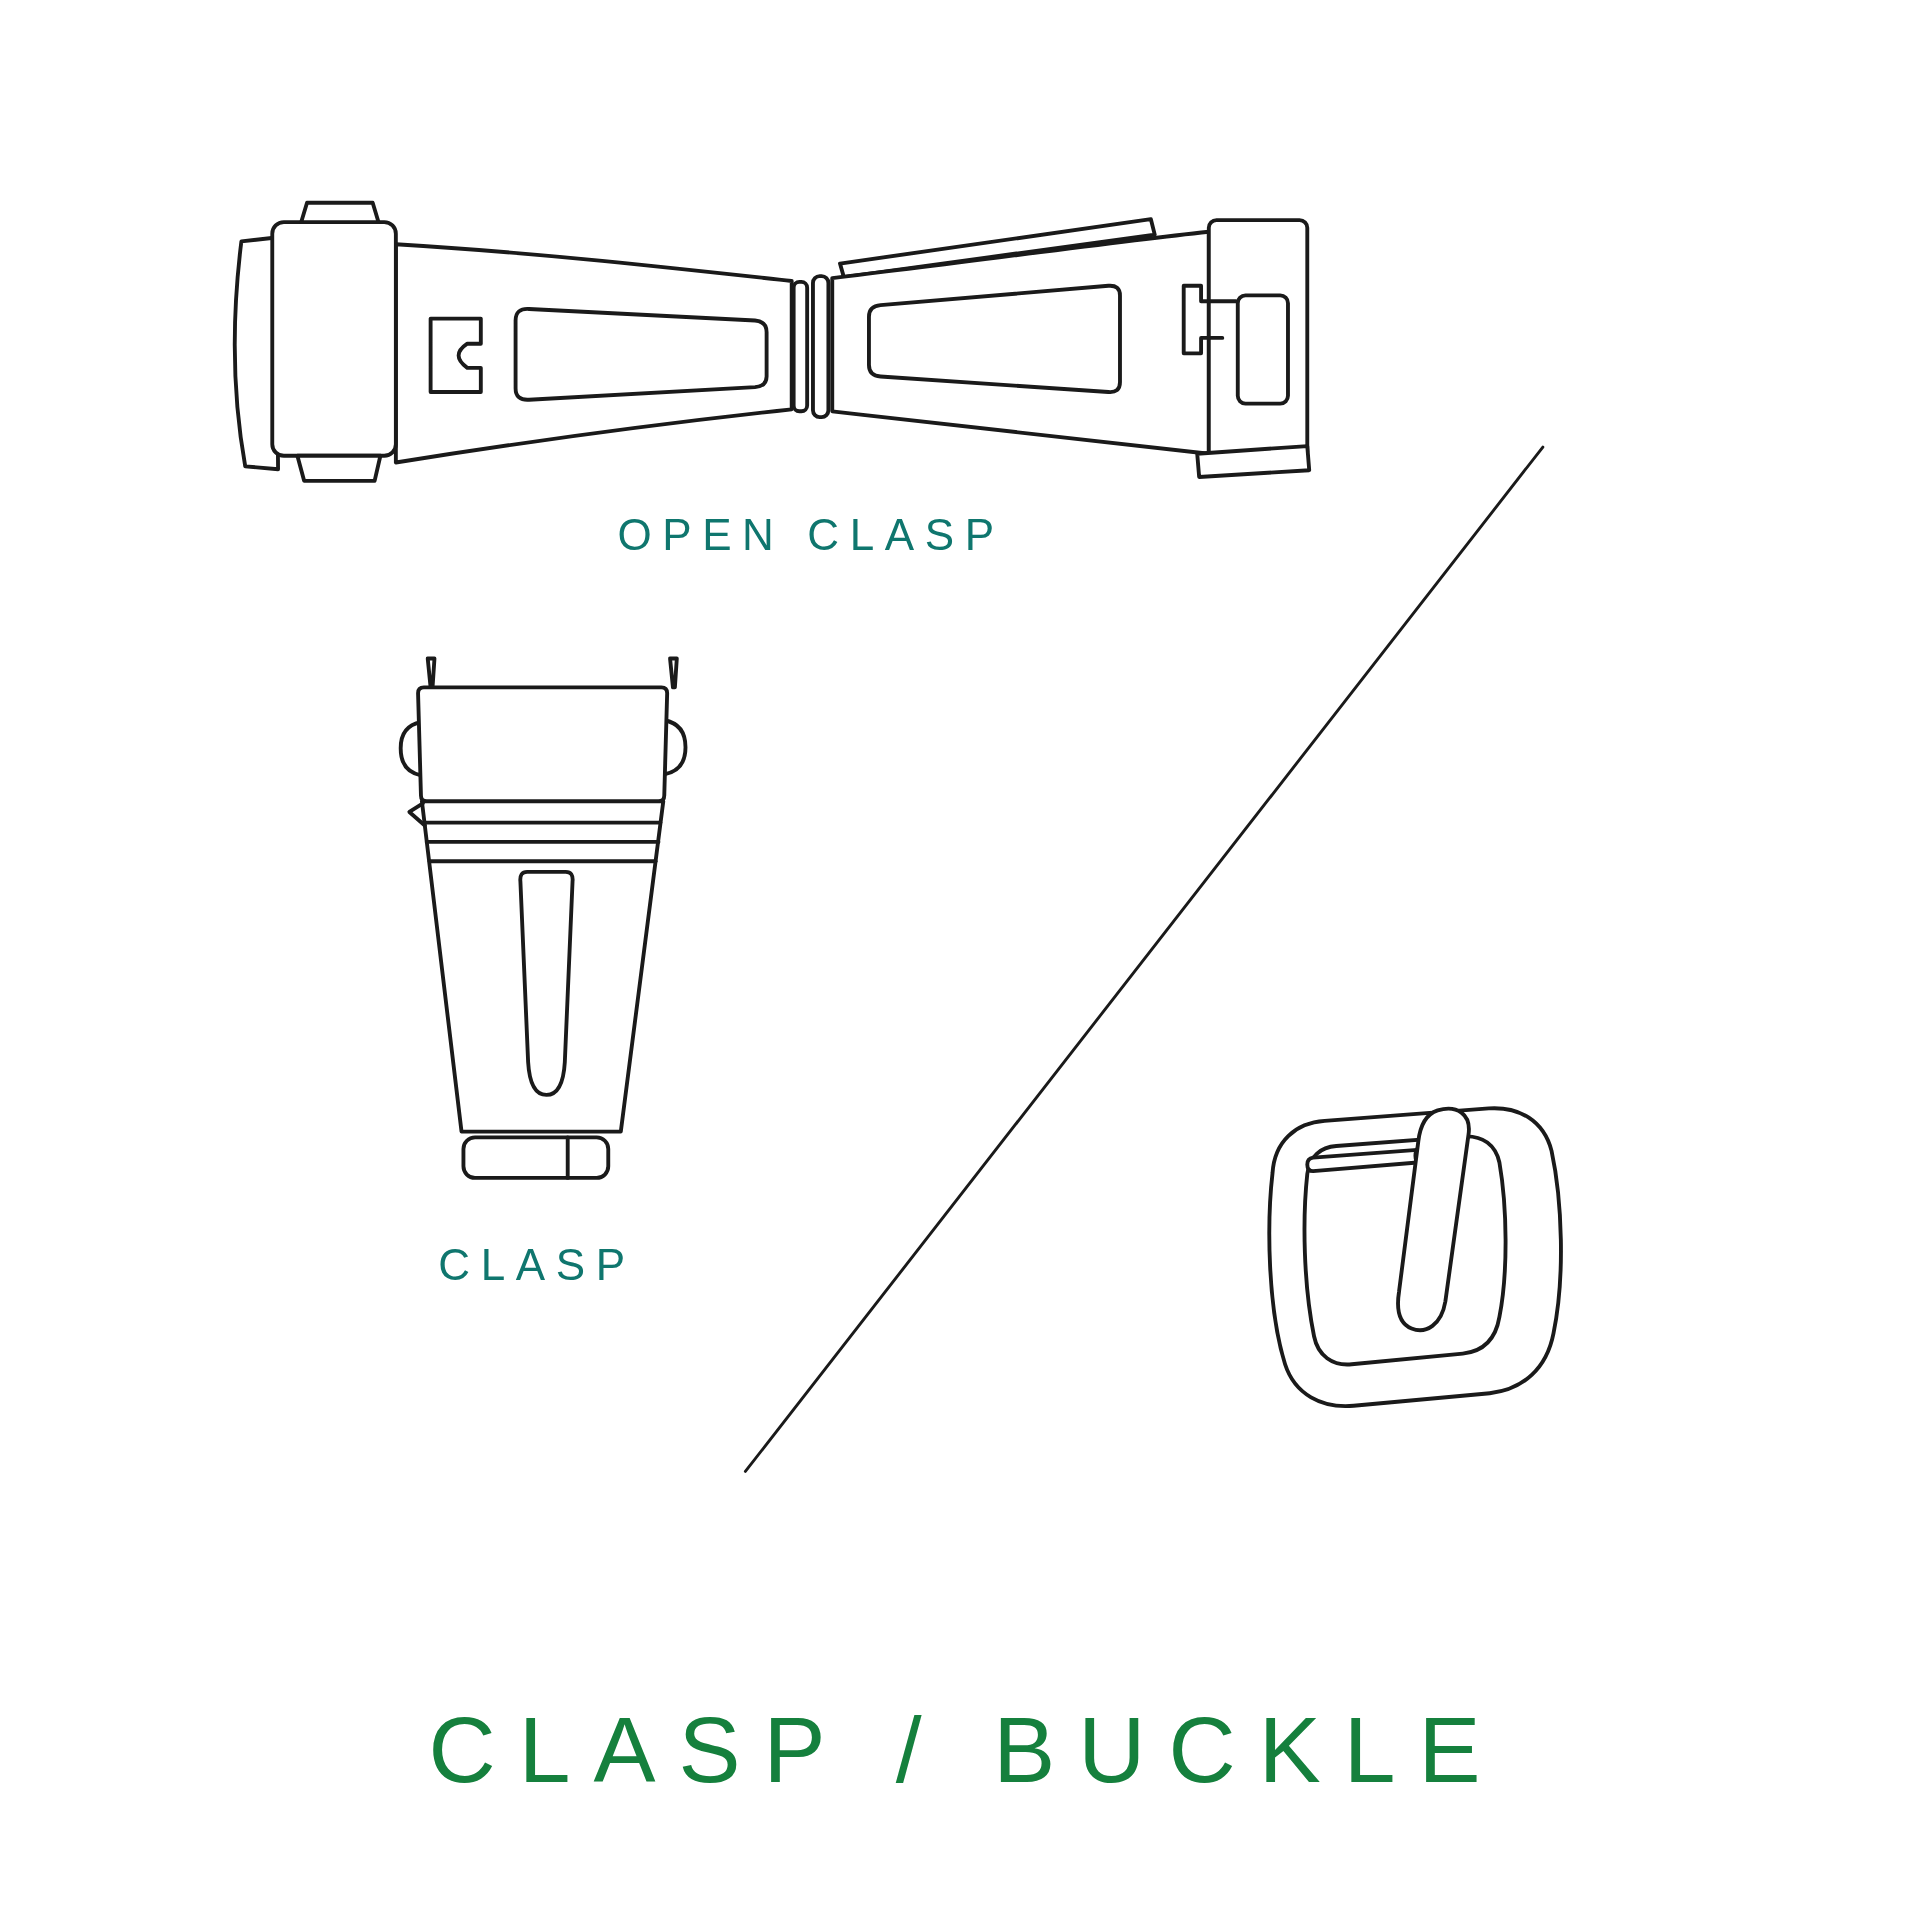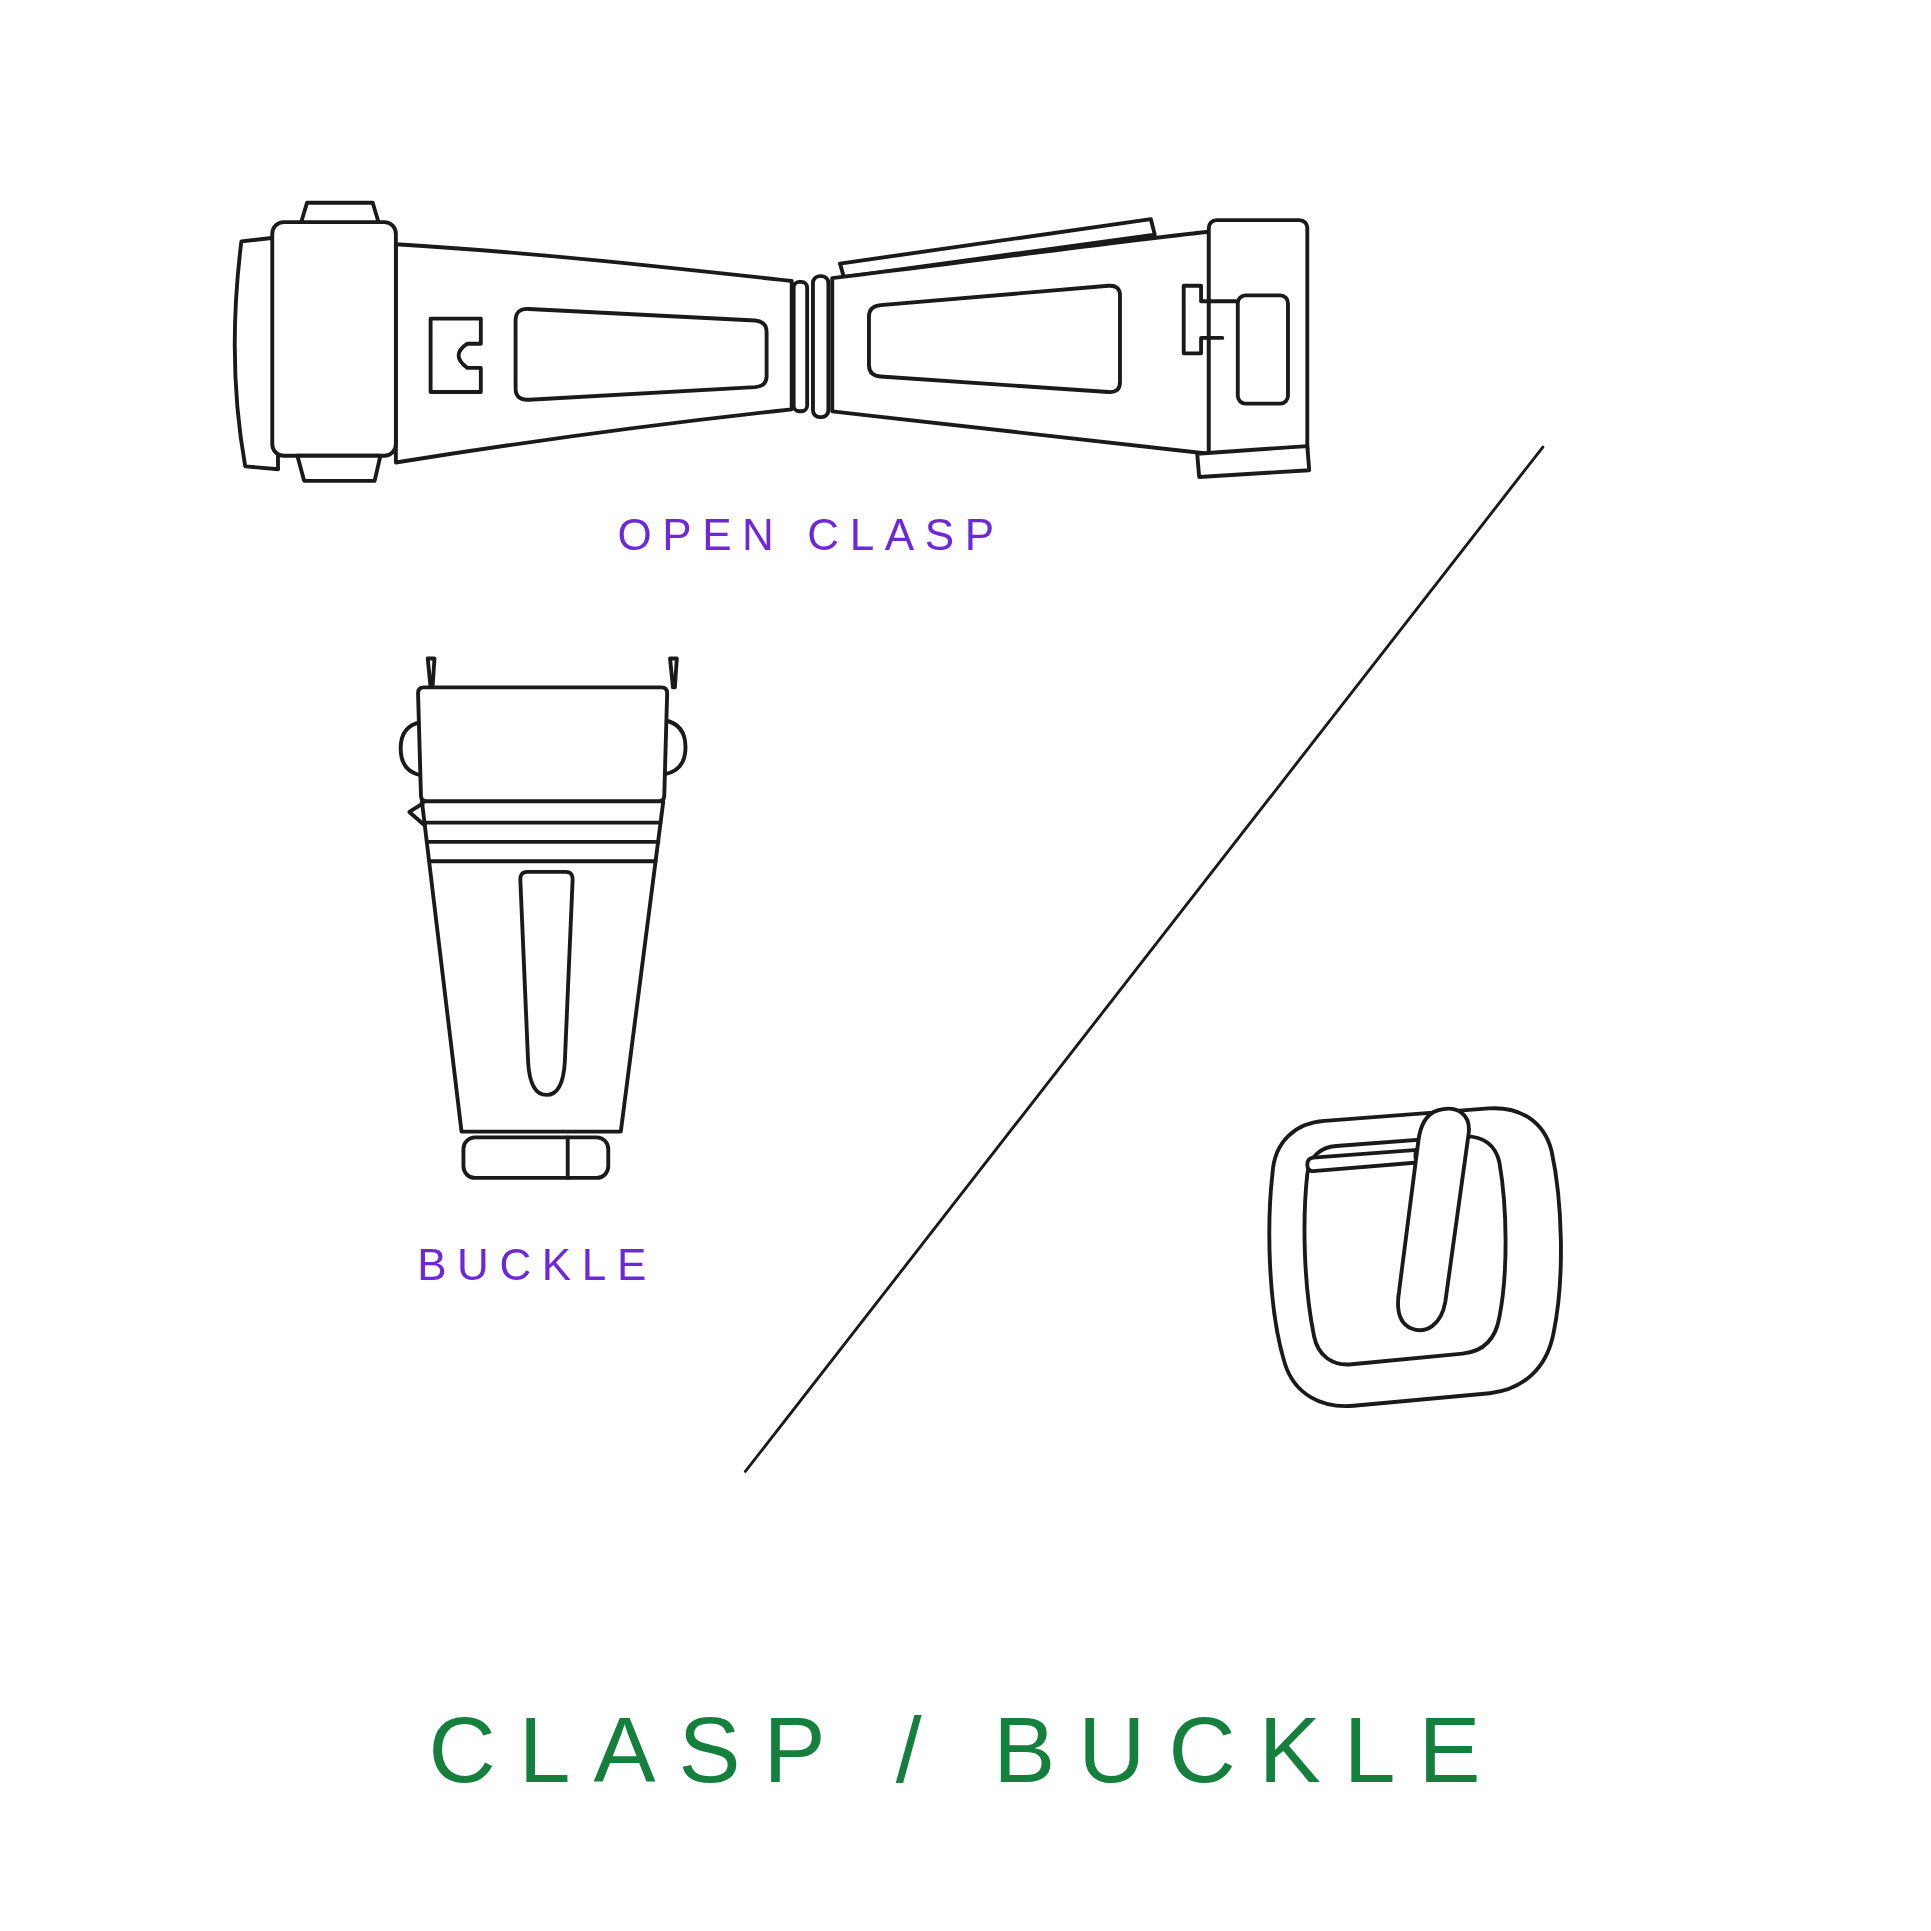--- a/index.html
+++ b/index.html
@@ -19,21 +19,21 @@
   .art {
     position: absolute;
     inset: 0;
   }
   .caption {
     position: absolute;
     transform: translateX(-50%);
     font-size: 44px;
     letter-spacing: 10.6px;
     font-weight: 400;
-    color: #6d28d9;
+    color: #0f766e;
     white-space: nowrap;
   }
   .caption.open-clasp { left: 811px; top: 510px; }
   .caption.closed     { left: 537px; top: 1240px; }
   .page-title {
     position: absolute;
     left: 966px;
     top: 1697px;
     transform: translateX(-50%);
     font-size: 93px;
@@ -117,17 +117,17 @@
       <path d="M 1360 1199 Q 1354 1200 1354 1206 Q 1354 1213 1360 1213 L 1468 1204 L 1468 1191 Z" fill="#ffffff"></path>
 
       <circle cx="1480" cy="1197" r="14" fill="#ffffff"></circle>
 
       <path d="M 1489 1150 C 1509 1144 1524 1154 1521 1175 L 1497 1348 C 1493 1372 1477 1382 1462 1376 C 1450 1371 1446 1357 1449 1338 L 1469 1182 C 1471 1165 1477 1154 1489 1150 Z" fill="#ffffff"></path>
     </g>
   </svg>
 
   <div class="caption open-clasp">OPEN CLASP</div>
 
-  <div class="caption closed">BUCKLE</div>
+  <div class="caption closed">CLASP</div>
 
   <div class="page-title">CLASP / BUCKLE</div>
 </div>
 
 
 </body></html>

